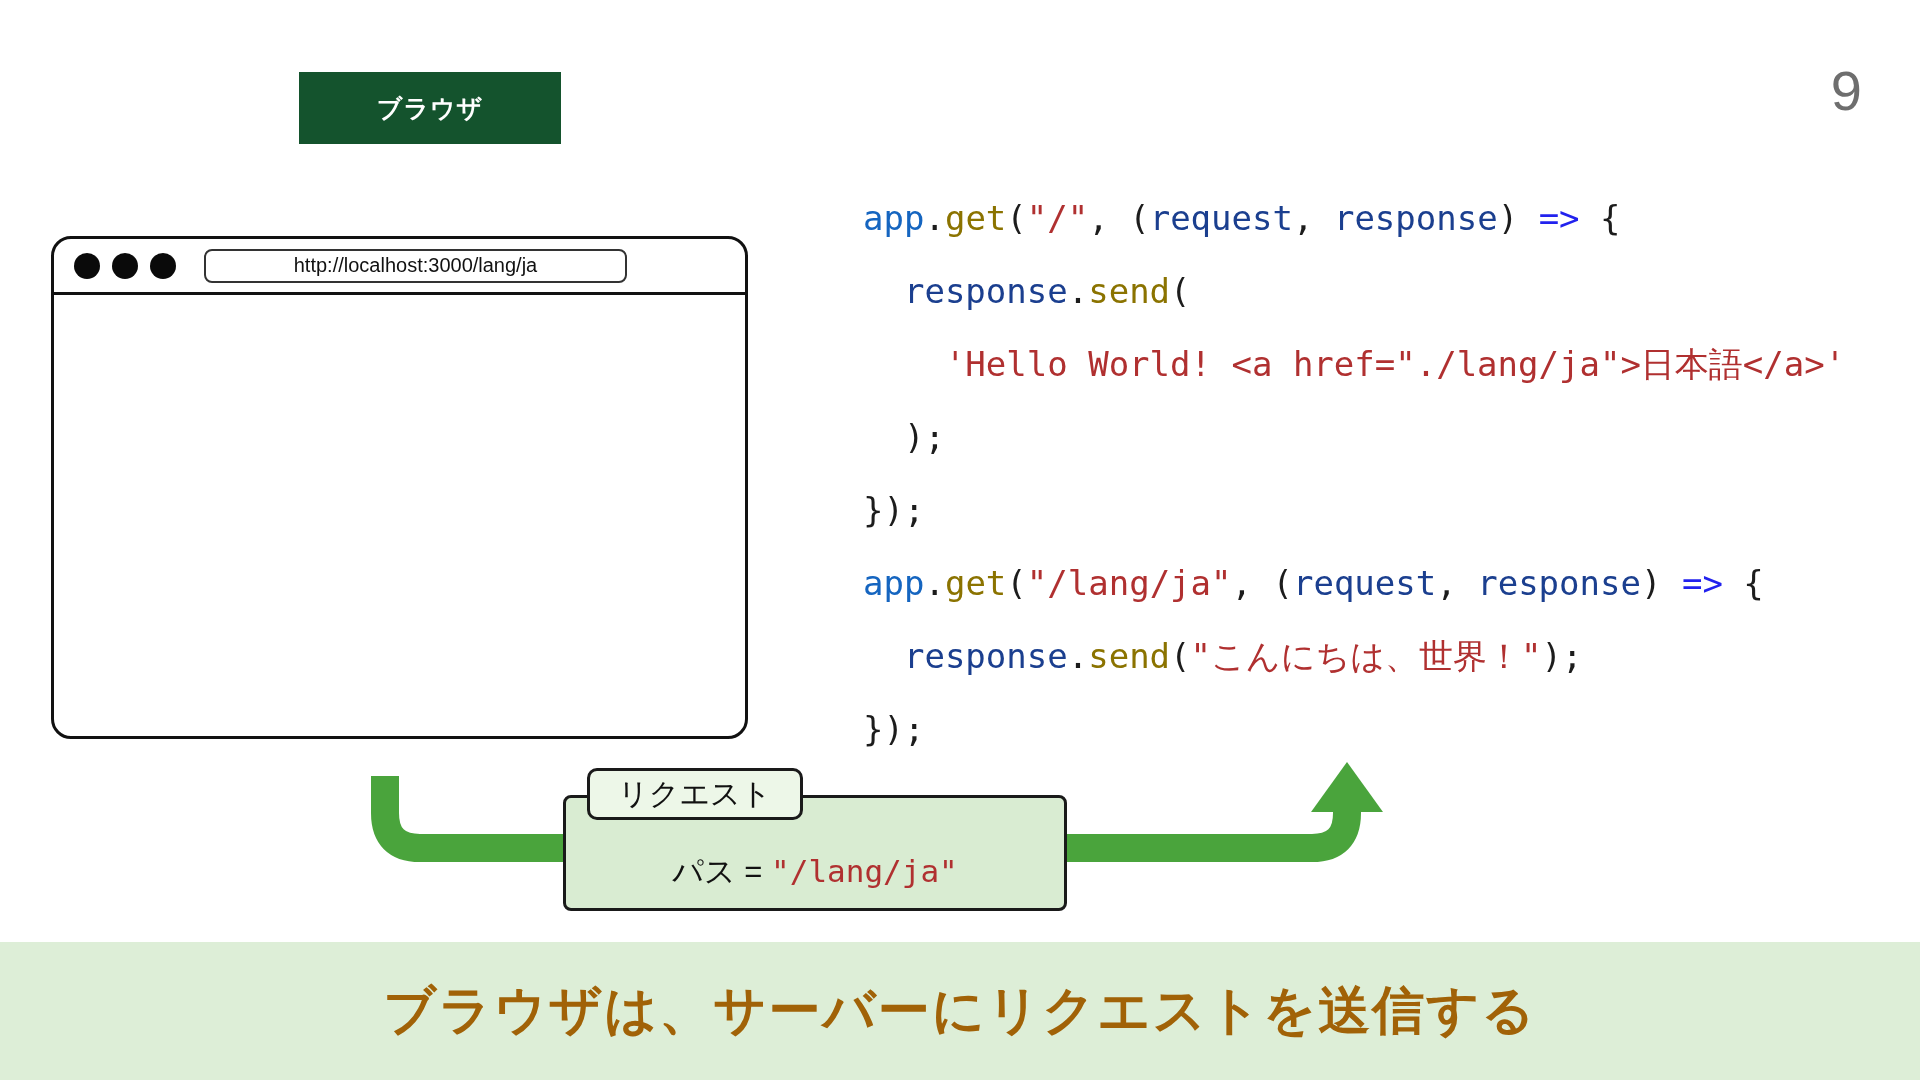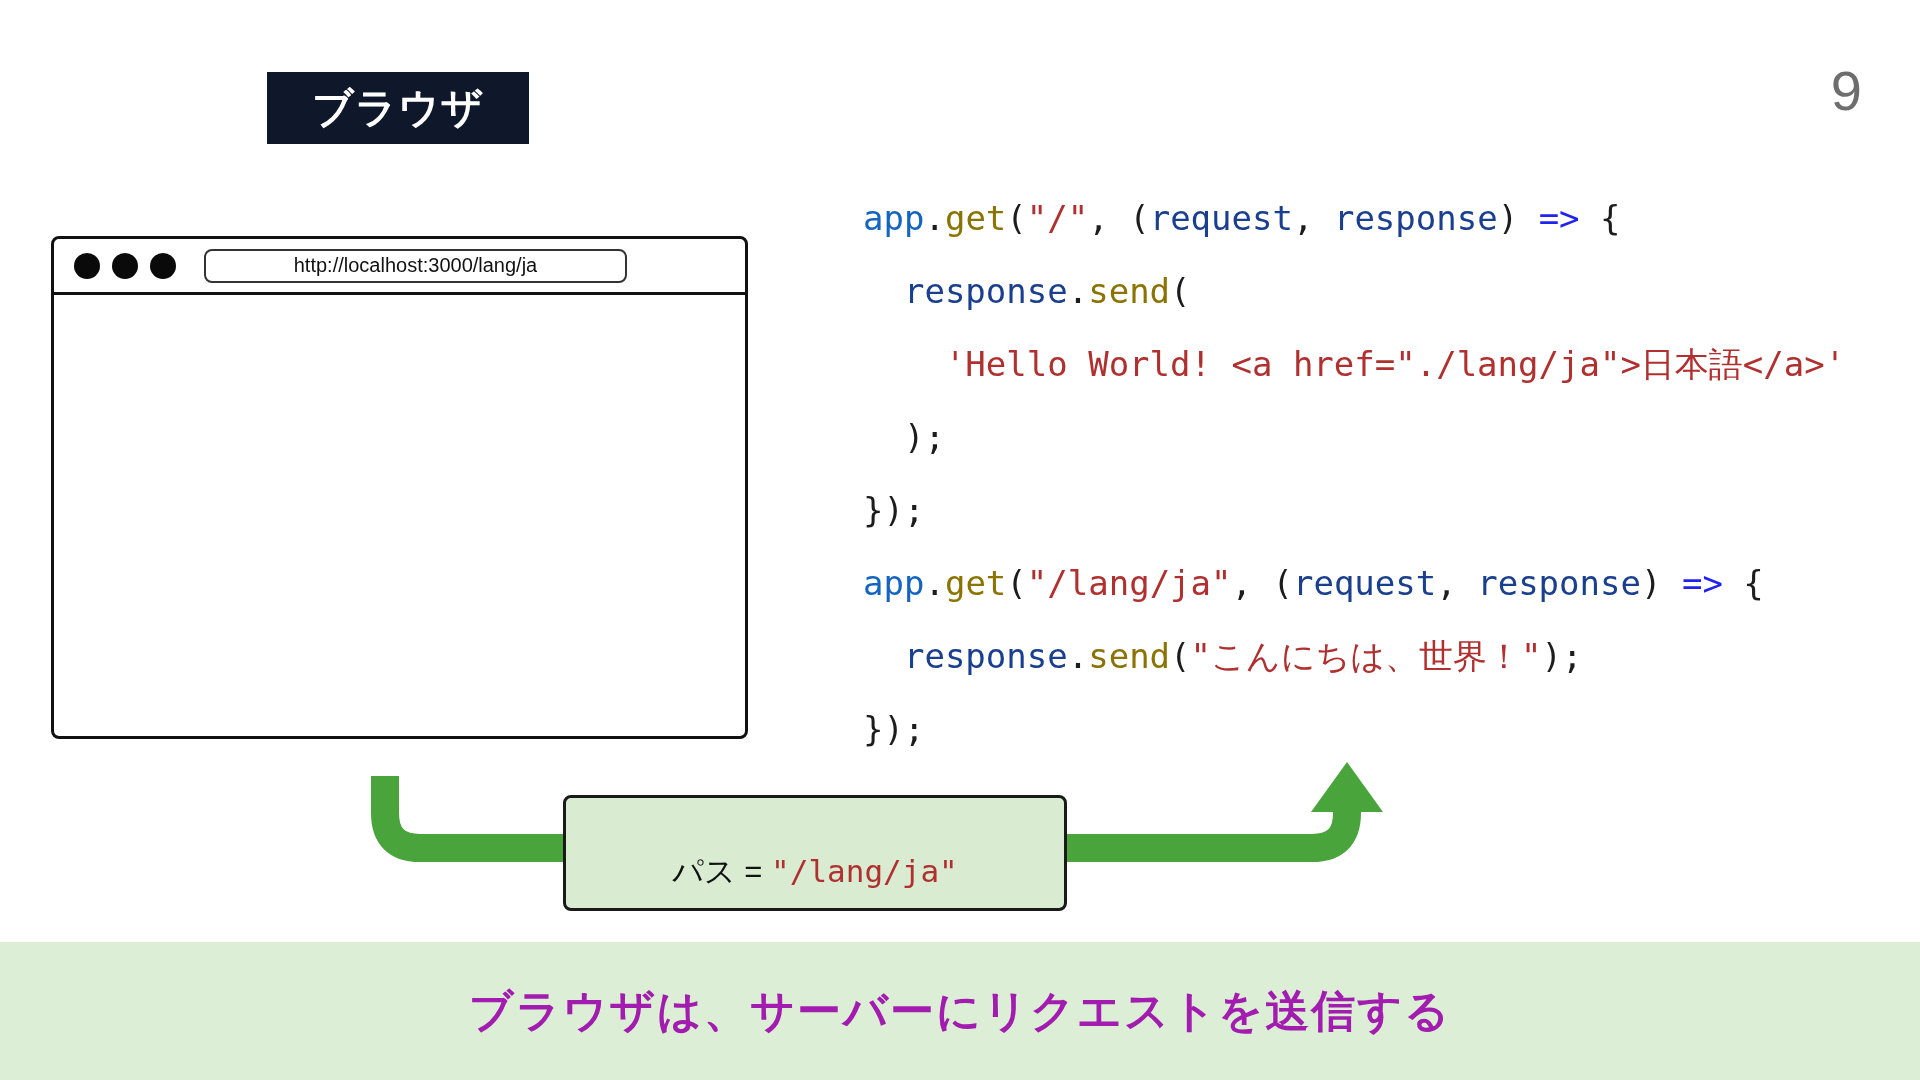--- a/index.html
+++ b/index.html
@@ -12,44 +12,45 @@
     position: relative;
     width: 1920px;
     height: 1080px;
     overflow: hidden;
     background: #ffffff;
   }
   .abs { position: absolute; }
 
   
   .badge {
-    background: #0f172a;
+    background: #14532d;
     color: #ffffff;
     font-weight: bold;
-    font-size: 41px;
+    font-size: 25px;
     display: flex;
     align-items: center;
     justify-content: center;
     letter-spacing: 1px;
+    margin-left: 32px;
   }
   .badge-browser { left: 267px; top: 72px; width: 262px; height: 72px; }
   .badge-server  { left: 1015px; top: 72px; width: 692px; height: 72px; }
 
   .page-number {
     right: 58px; top: 58px;
     font-size: 56px;
     color: #6e6e6e;
   }
 
   
   .browser-window {
     left: 51px; top: 236px;
     width: 697px; height: 503px;
     border: 3px solid #111111;
-    border-radius: 8px;
+    border-radius: 20px;
     background: #ffffff;
     box-sizing: border-box;
   }
   .browser-topbar {
     display: flex;
     align-items: center;
     height: 56px;
     border-bottom: 3px solid #111111;
     padding: 0 0 0 20px;
     box-sizing: border-box;
@@ -136,23 +137,23 @@
   .banner {
     left: 0; top: 942px;
     width: 1920px; height: 138px;
     background: #ddeed7;
     display: flex;
     align-items: center;
     justify-content: center;
     z-index: 2;
   }
   .banner-text {
-    font-size: 44px;
+    font-size: 52px;
     font-weight: 600;
-    color: #a21caf;
+    color: #a16207;
     letter-spacing: 2px;
   }
 </style>
 </head>
 <body>
 
 <div class="slide">
 
   <div class="abs badge badge-browser">
     <span>ブラウザ</span>
@@ -177,18 +178,21 @@
   <svg class="abs arrow-layer" width="1920" height="1080" viewBox="0 0 1920 1080">
     <path d="M 385 776 L 385 813 Q 385 848 420 848 L 1312 848 Q 1347 848 1347 813 L 1347 800" fill="none" stroke="#4aa43c" stroke-width="28"></path>
     <polygon points="1347,762 1311,812 1383,812" fill="#4aa43c"></polygon>
   </svg>
 
   <div class="abs request-box">
     <div class="request-text">
       <span>パス = </span><span class="request-path-value">"/lang/ja"</span>
     </div>
   </div>
+  <div class="abs request-label">
+    <span>リクエスト</span>
+  </div>
 
   <div class="abs banner">
     <span class="banner-text">ブラウザは、サーバーにリクエストを送信する</span>
   </div>
 
 </div>
 
 </body></html>

